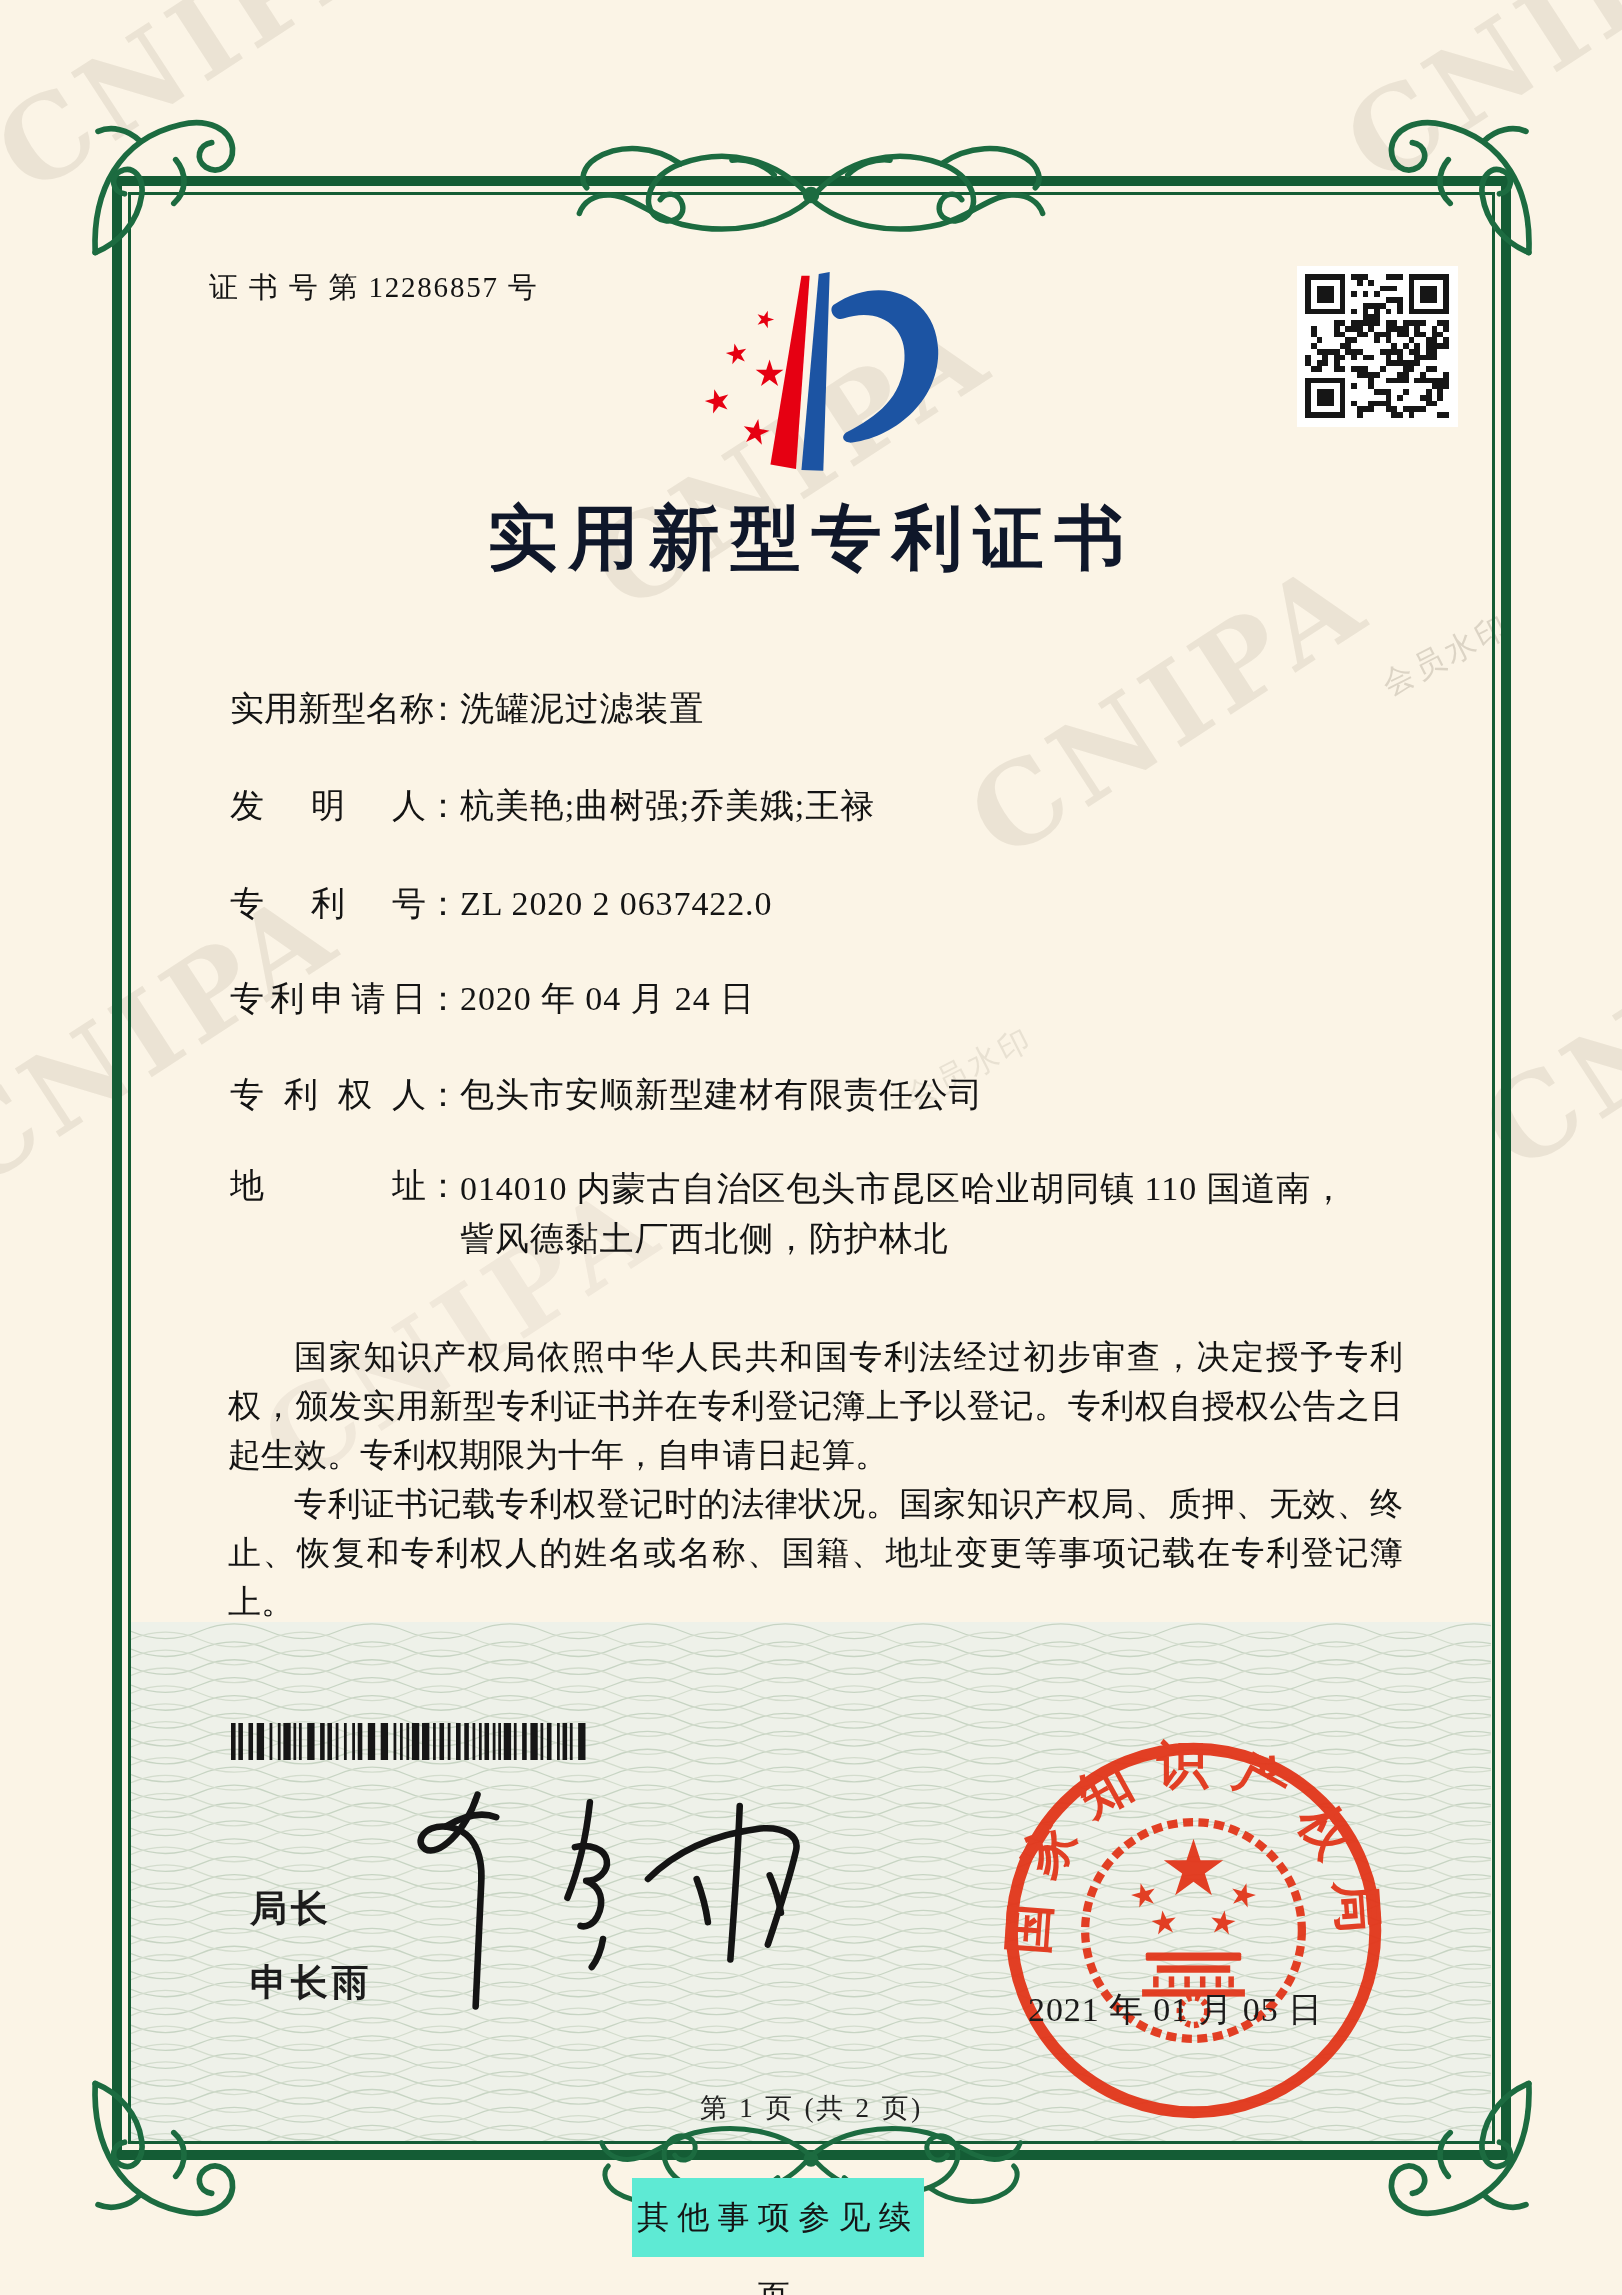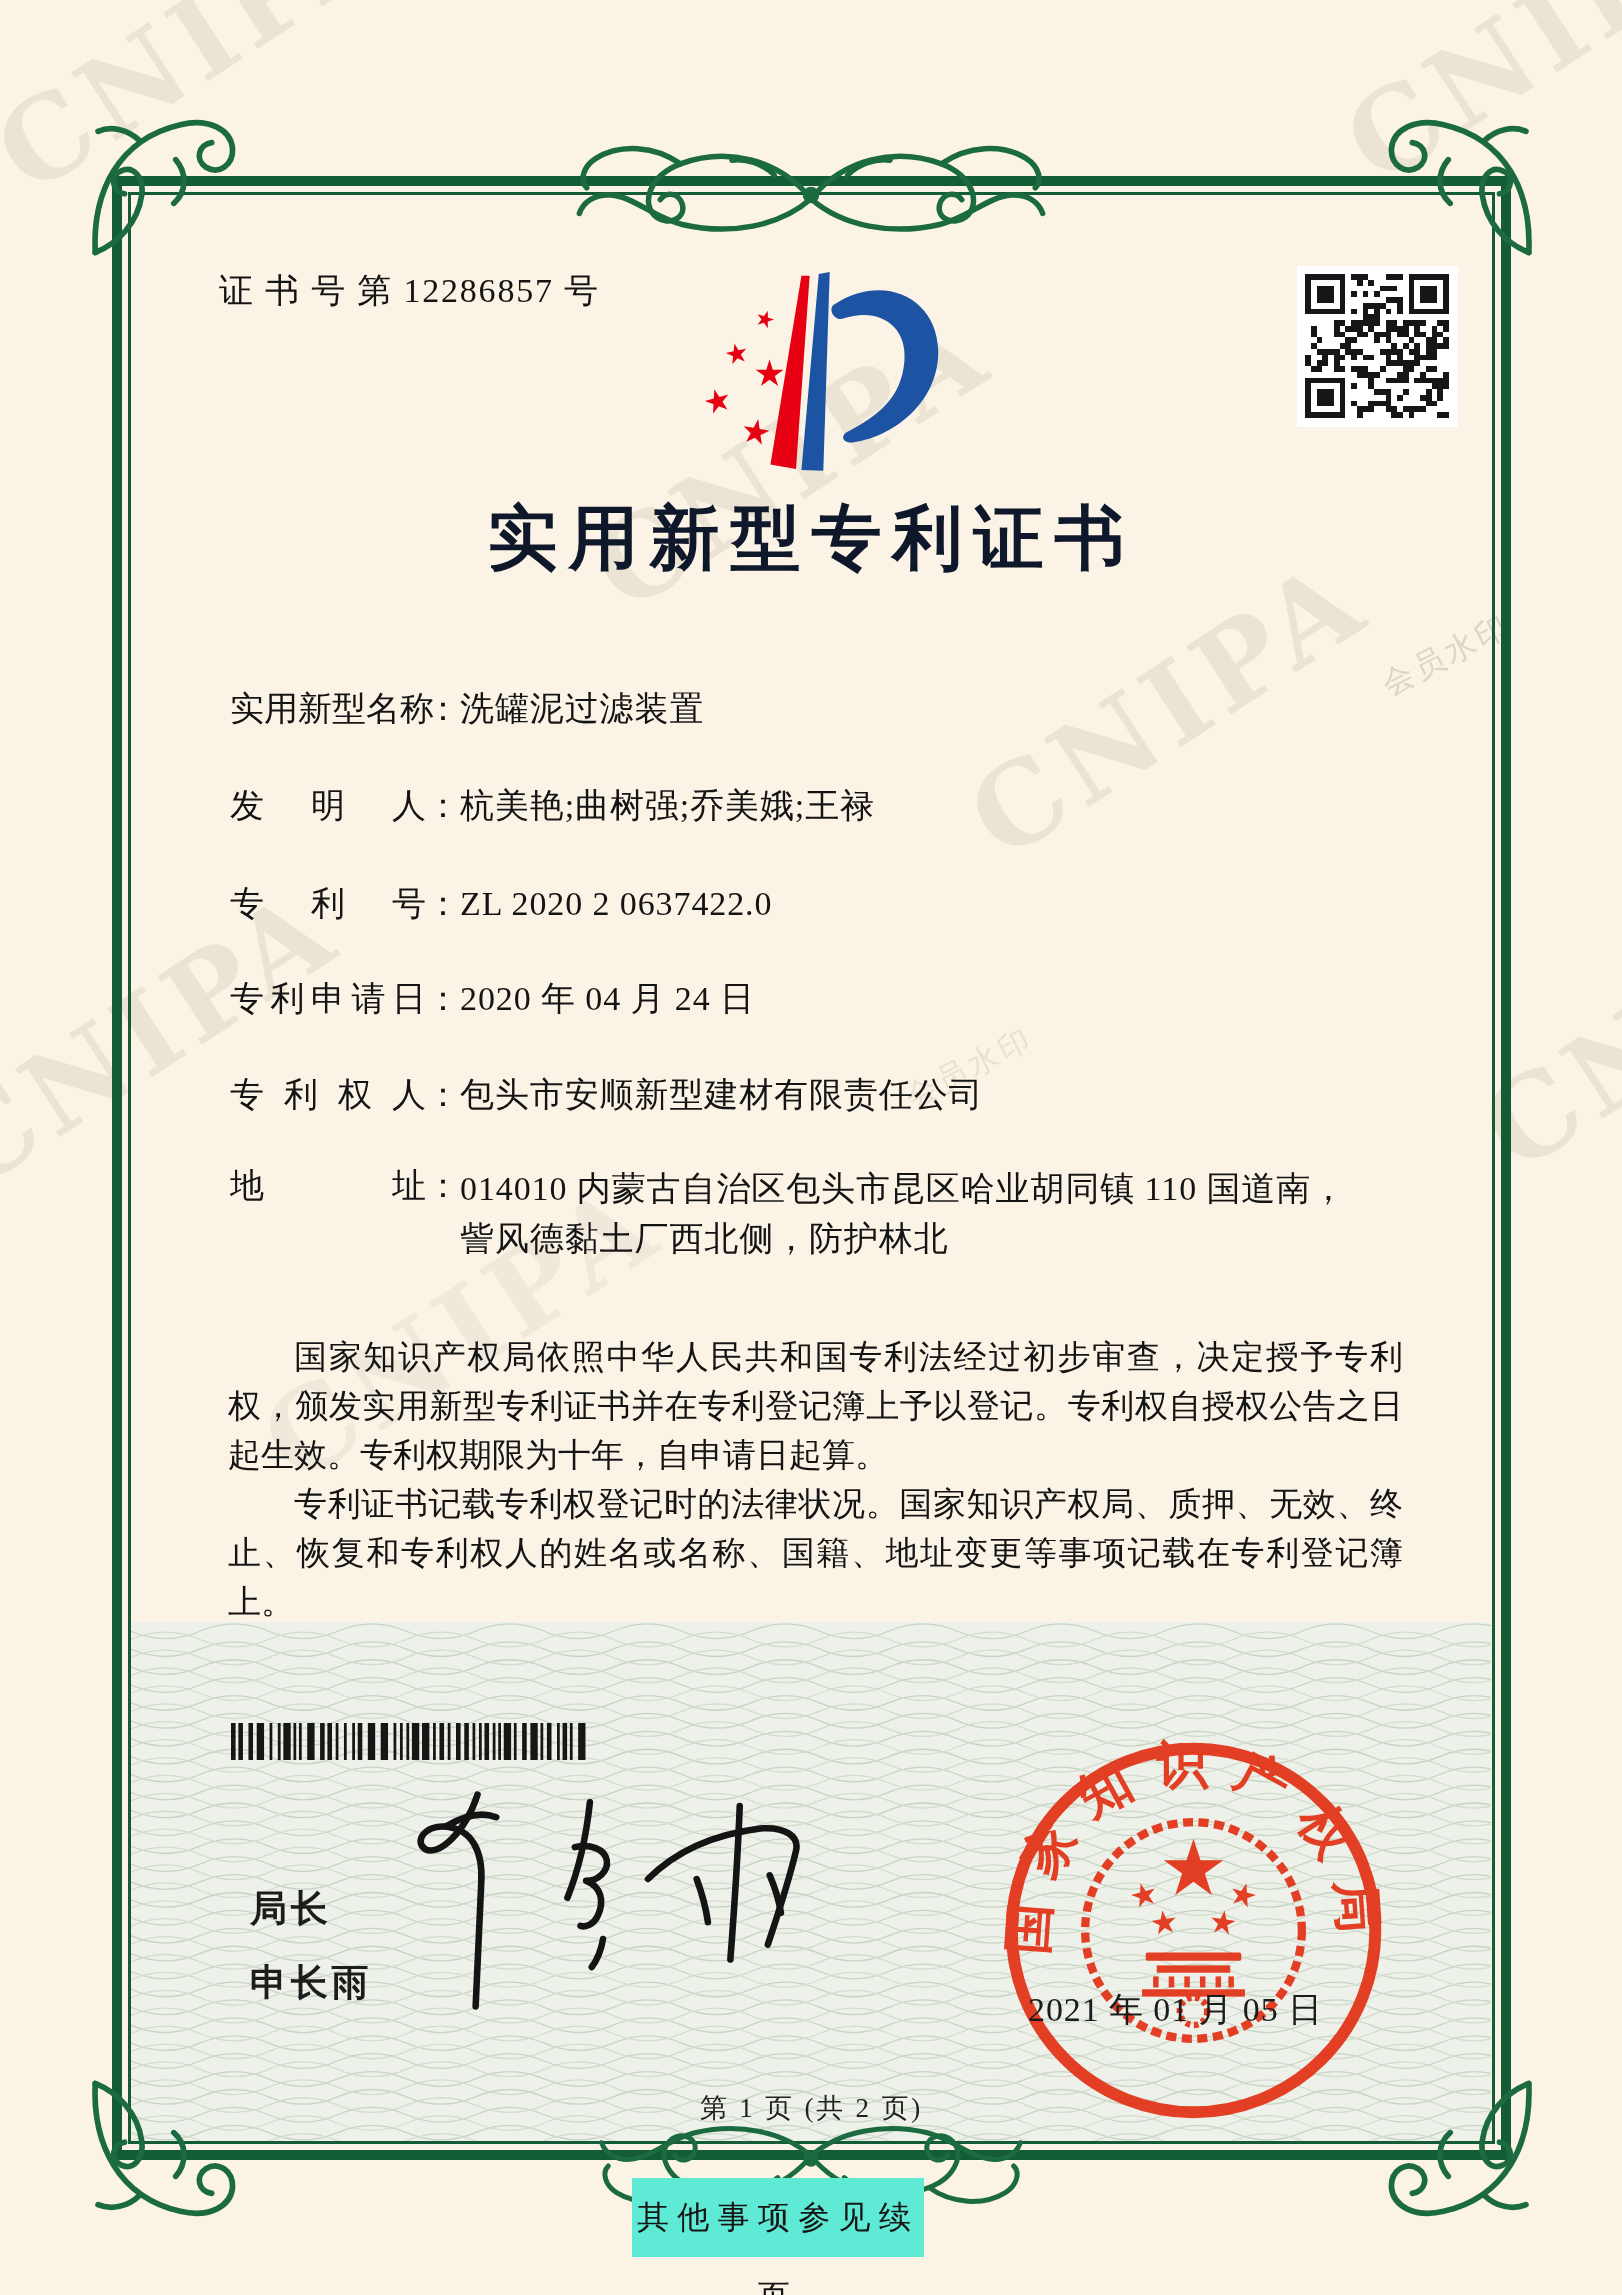--- a/index.html
+++ b/index.html
@@ -12,21 +12,21 @@
                border:3.7px solid #145c35;box-sizing:border-box;z-index:3;}
   .orn{position:absolute;z-index:3;}
   .orn-stroke{fill:none;stroke:#1c6b40;stroke-width:6;stroke-linecap:round;}
   
   .wm{position:absolute;font:700 112px "DejaVu Serif",serif;color:rgba(128,114,96,.13);
       transform:rotate(-33deg);z-index:2;letter-spacing:7.3px;white-space:nowrap;}
   .wm.light{color:rgba(128,114,96,.09);}
   .wm2{position:absolute;font:400 31px "Liberation Serif",serif;color:rgba(150,140,124,.30);
        transform:rotate(-27deg);z-index:2;letter-spacing:3.7px;white-space:nowrap;}
   
-  .certno{position:absolute;left:209px;top:268px;font-size:34px;letter-spacing:1.8px;z-index:4;margin-left:10px;}
+  .certno{position:absolute;left:209px;top:268px;font-size:29px;letter-spacing:1.8px;z-index:4;}
   .logo{position:absolute;left:684px;top:263px;width:275px;height:237px;z-index:4;}
   .qrbox{position:absolute;left:1297px;top:266px;width:161px;height:161px;background:#ffffff;z-index:4;}
   .qrbox svg{position:absolute;left:8.3px;top:8.3px;width:144px;height:144px;}
   .title{position:absolute;left:0;top:492px;width:100%;text-align:center;
          font-size:70px;font-weight:700;letter-spacing:11px;color:#0f172a;z-index:4;}
   
   .row{position:absolute;left:230px;font-size:34px;z-index:4;white-space:nowrap;line-height:44px;}
   .flabel{display:inline-block;width:196px;text-align:justify;text-align-last:justify;}
   .fvalue{letter-spacing:0.9px;}
   .addrv{display:inline-block;vertical-align:top;white-space:normal;width:992px;line-height:50px;}

